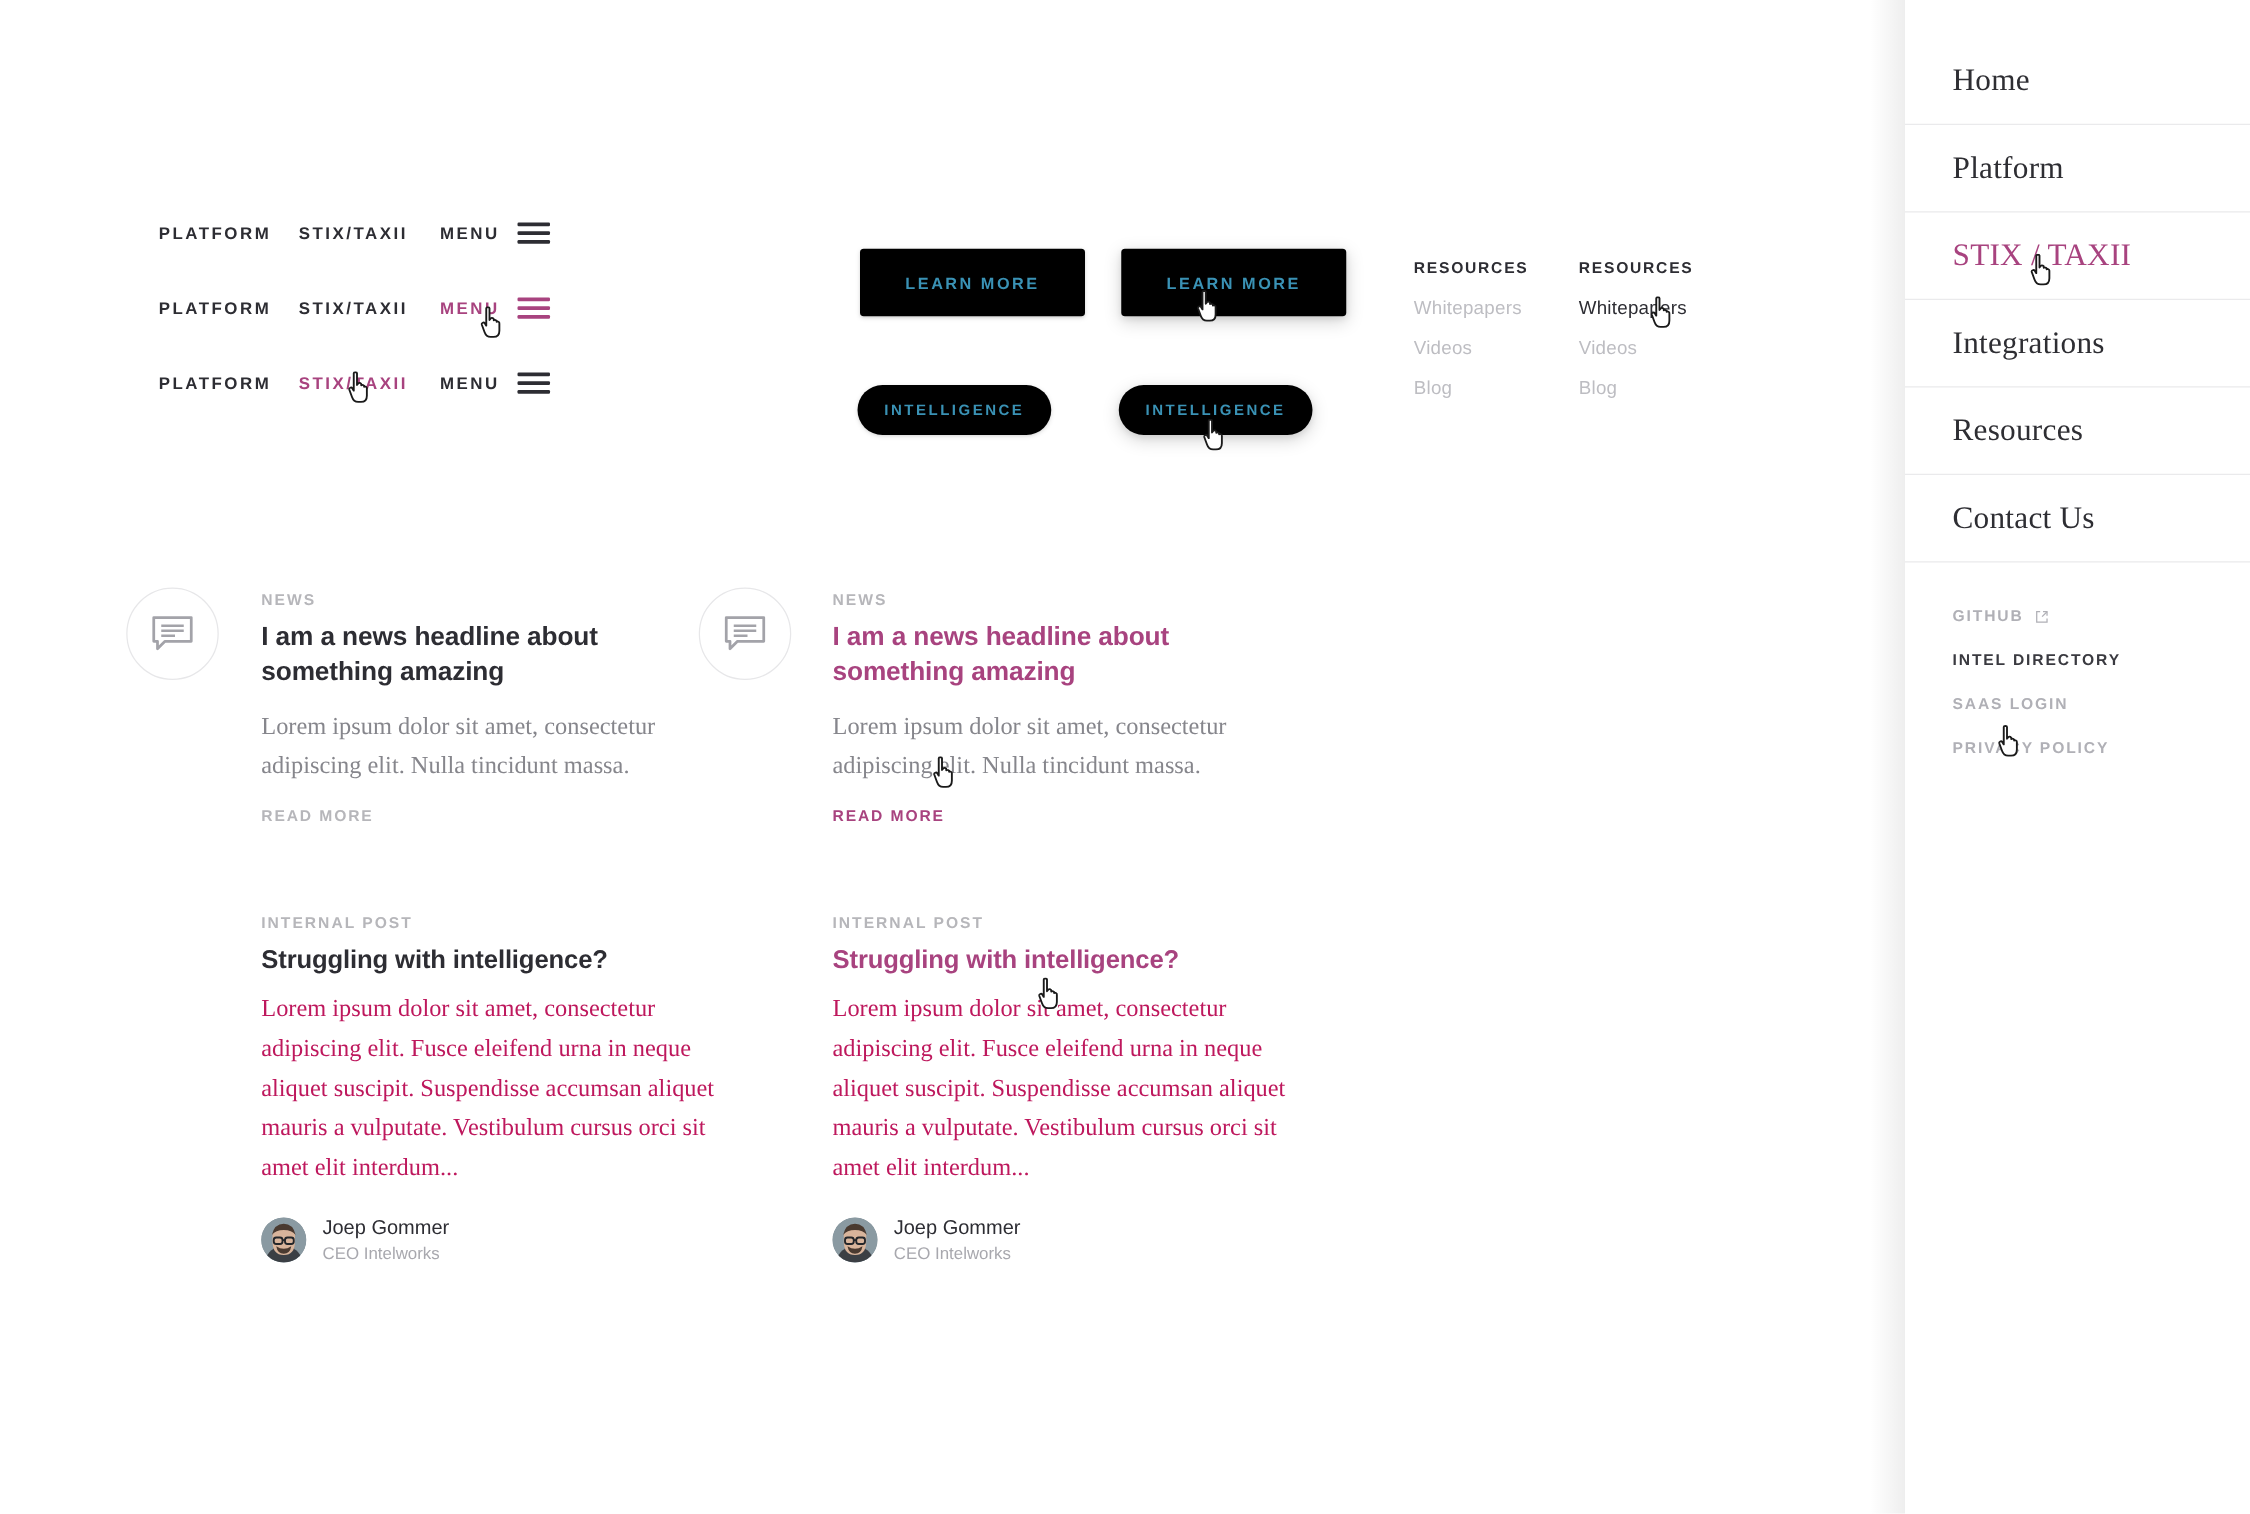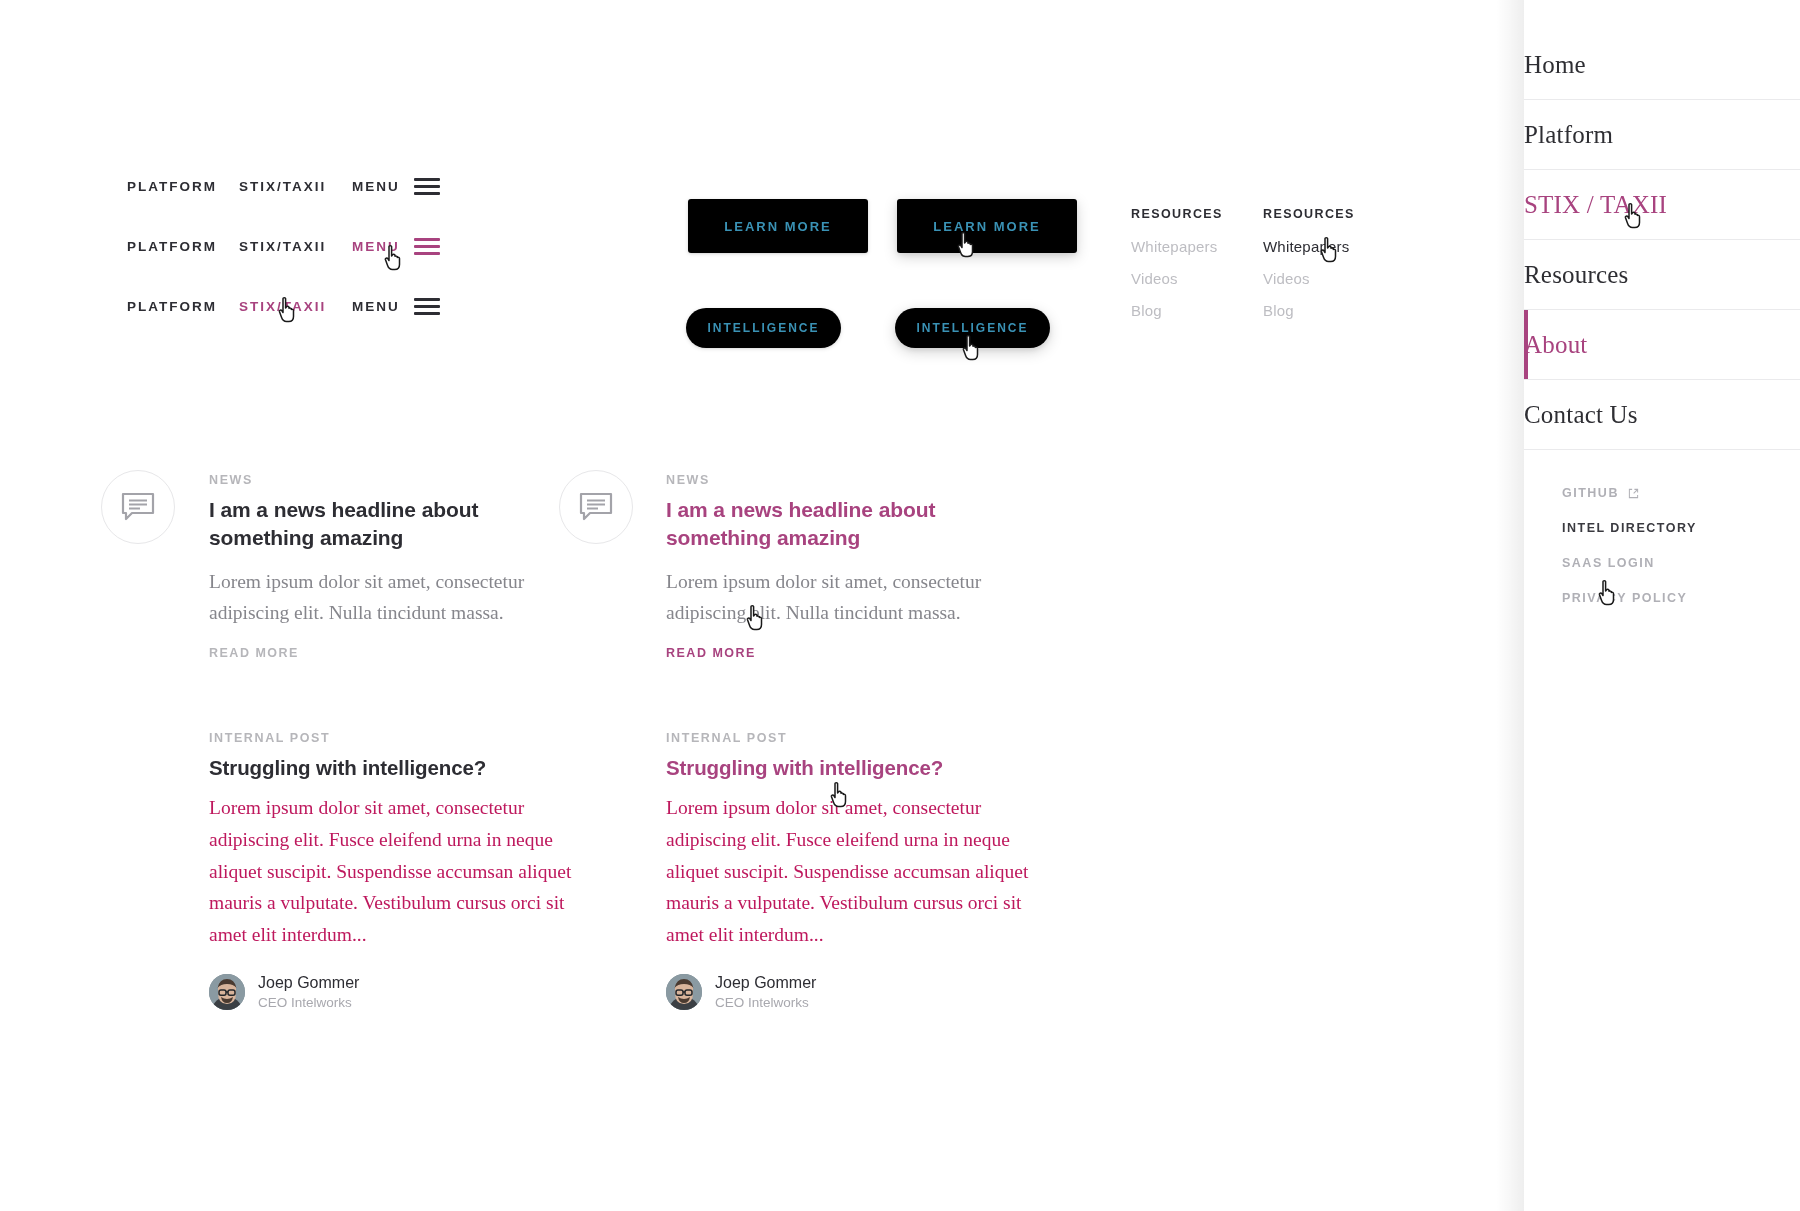--- a/index.html
+++ b/index.html
@@ -100,21 +100,21 @@
   #sidebar {
     position:absolute; top:0; right:0; width:276px; height:1211px;
     background:#ffffff; z-index:40;
   }
   #sidebar-shadow {
     position:absolute; top:0; right:276px; width:28px; height:1211px; z-index:39;
     background:linear-gradient(to right, rgba(255,255,255,0) 0%, rgba(0,0,0,0.035) 55%, rgba(0,0,0,0.065) 100%);
   }
   .side-item {
     position:relative; height:70px; display:flex; align-items:center;
-    border-bottom:1px solid #eaeaec;
+    padding-left:38px; border-bottom:1px solid #eaeaec;
   }
   .side-item:first-child { border-top:none; }
   .side-label {
     font-family:"Liberation Serif", serif;
     font-size:25px; color:#2e2e33; letter-spacing:0.2px; line-height:1;
   }
   .side-label.accent { color:#a8437f; }
   .side-item .accent-bar {
     position:absolute; left:0; top:0; bottom:0; width:4px; background:#a8437f;
   }
@@ -301,25 +301,24 @@
     <div class="side-item">
       <span class="side-label">Home</span>
     </div>
     <div class="side-item">
       <span class="side-label">Platform</span>
     </div>
     <div class="side-item">
       <span class="side-label accent">STIX / TAXII</span>
     </div>
     <div class="side-item">
+      <span class="side-label">Integrations</span>
+    </div>
+    <div class="side-item">
       <span class="side-label">Resources</span>
-    </div>
-    <div class="side-item">
-      <span class="accent-bar"></span>
-      <span class="side-label accent">About</span>
     </div>
     <div class="side-item">
       <span class="side-label">Contact Us</span>
     </div>
 
     <div class="side-links">
       <div class="side-link">
         <span>GITHUB</span>
         <svg class="ext-icon" viewBox="0 0 12 12">
           <path d="M4.5 1.5 H1.5 V10.5 H10.5 V7.5" fill="none" stroke="#b0b0b6" stroke-width="1.1"></path>

